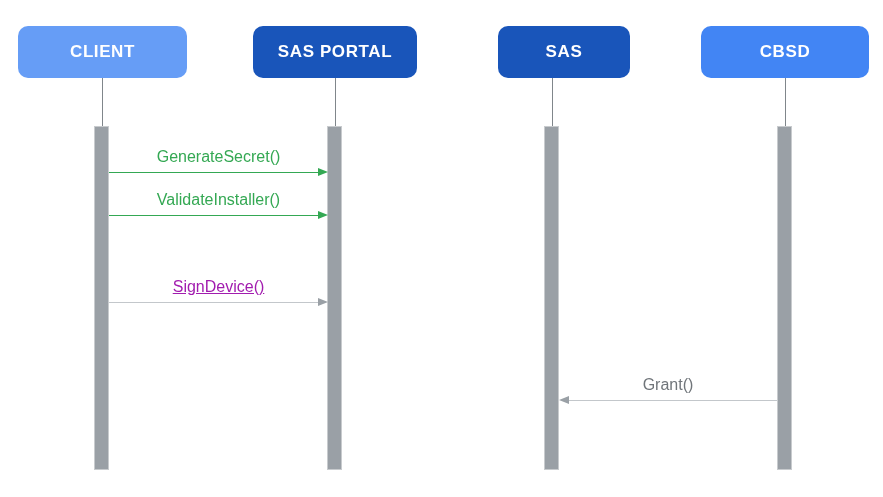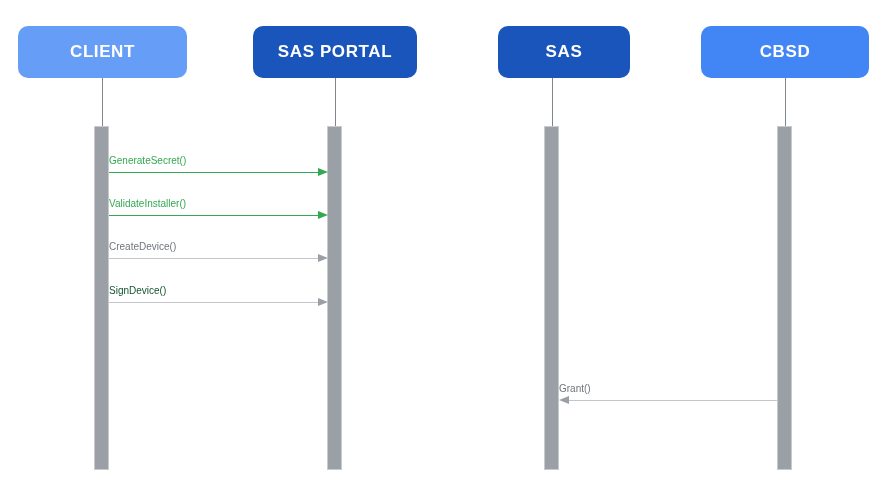--- a/index.html
+++ b/index.html
@@ -76,22 +76,22 @@
   .message.m2 { top: 235px; }
   .message.m3 { top: 279px; }
   .message.m4 { top: 321px; }
   .message.m5 { top: 377px; }
 
   .msg-label {
     position: absolute;
     bottom: 7px;
     left: 0;
     width: 100%;
-    text-align: left;
-    font-size: 10px;
+    text-align: center;
+    font-size: 16px;
     white-space: nowrap;
   }
   .msg-line {
     position: absolute;
     bottom: 0;
     height: 1px;
   }
   .to-right .msg-line { left: 0; right: 4px; }
   .to-left  .msg-line { left: 4px; right: 0; }
 
@@ -139,28 +139,23 @@
     <div class="msg-line" style="background-color: rgb(52, 168, 83);"></div>
     <div class="msg-head" style="border-left-color: rgb(52, 168, 83);"></div>
   </div>
 
   <div class="message left-group m1 to-right">
     <span class="msg-label" style="color: rgb(52, 168, 83);">ValidateInstaller()</span>
     <div class="msg-line" style="background-color: rgb(52, 168, 83);"></div>
     <div class="msg-head" style="border-left-color: rgb(52, 168, 83);"></div>
   </div>
 
-  <div class="message left-group m2 to-right">
-    <span class="msg-label" style="color: rgb(112, 117, 122);">CreateDevice()</span>
-    <div class="msg-line" style="background-color: rgb(195, 199, 203);"></div>
-    <div class="msg-head" style="border-left-color: rgb(154, 160, 166);"></div>
-  </div>
 
   <div class="message left-group m3 to-right">
-    <span class="msg-label" style="color: #14532d;">SignDevice()</span>
+    <span class="msg-label" style="color: #a21caf; text-decoration: underline;">SignDevice()</span>
     <div class="msg-line" style="background-color: rgb(195, 199, 203);"></div>
     <div class="msg-head" style="border-left-color: rgb(154, 160, 166);"></div>
   </div>
 
 
   <div class="message right-group m5 to-left">
     <span class="msg-label" style="color: rgb(112, 117, 122);">Grant()</span>
     <div class="msg-line" style="background-color: rgb(195, 199, 203);"></div>
     <div class="msg-head" style="border-right-color: rgb(154, 160, 166);"></div>
   </div>

